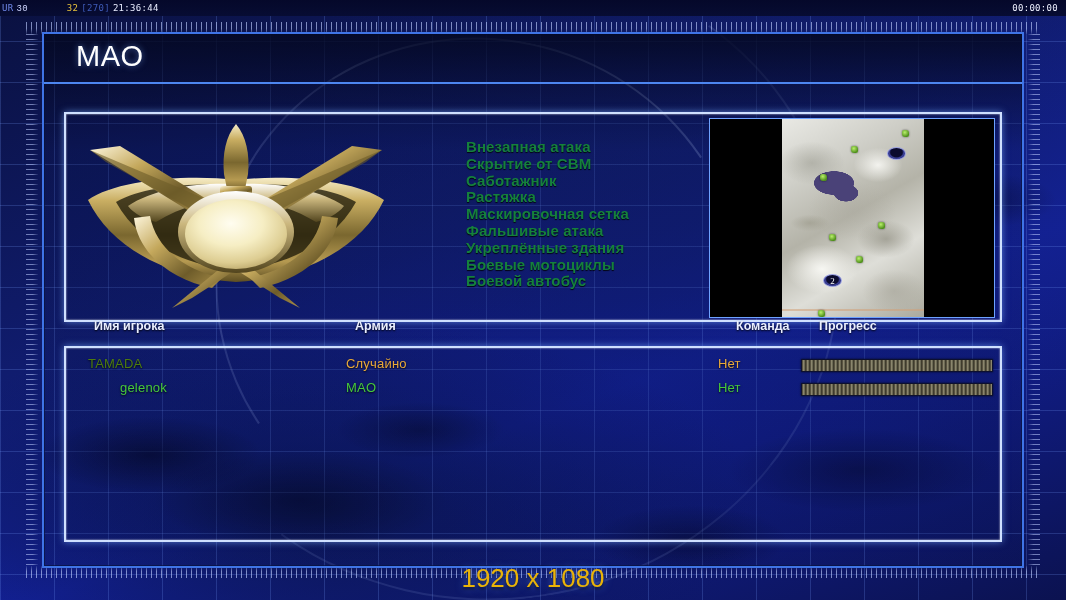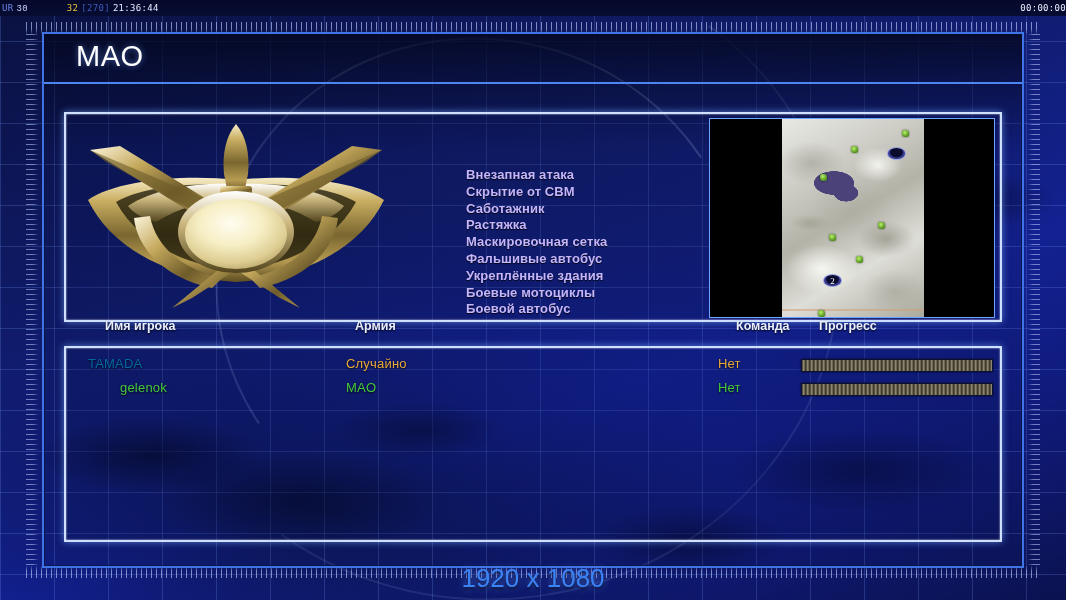--- a/index.html
+++ b/index.html
@@ -55,21 +55,21 @@
     white-space:nowrap;
   }
   #sysbar-top { top:0; }
   #sys-left { position:absolute; left:2px; top:0; }
   #sys-left span { margin-right:3px; }
   .s-ur { color:#6f87e8; }
   .s-n1 { color:#cfd6ff;font-family:Liberation Mono, monospace; }
   .s-n2 { color:#e8c23c;margin-left:36px; }
   .s-br { color:#3f5bb8; }
   .s-tm { color:#e9edff; }
-  #sys-right { position:absolute; right:0; top:0; color:#eef1ff; }
+  #sys-right { position:absolute; right:8px; top:0; color:#eef1ff; }
 
   
   #ruler-top, #ruler-bottom {
     position:absolute; left:26px; right:26px; height:12px; z-index:12;
     background-image:
       repeating-linear-gradient(to right, rgba(190,205,255,.75) 0 1px, rgba(0,0,0,0) 1px 5px);
     -webkit-mask-image:linear-gradient(to bottom, #000 0 55%, rgba(0,0,0,.15) 100%);
             mask-image:linear-gradient(to bottom, #000 0 55%, rgba(0,0,0,.15) 100%);
     opacity:.85;
   }
@@ -131,24 +131,23 @@
 
   
   #emblem-wrap {
     position:absolute; left:10px; top:8px; width:320px; height:195px;
   }
   #emblem { width:100%; height:100%; display:block; }
 
   
   #abilities {
     position:absolute; left:400px; top:25px;
-    font-size:13px; font-weight:bold; color:#c4b5fd;
+    font-size:15px; font-weight:bold; color:#15803d;
     line-height:16.8px; letter-spacing:.1px;
     text-shadow:0 1px 1px rgba(0,0,0,.85);
-    margin-top:28px;
   }
   #abilities div { white-space:nowrap; }
 
   
   #minimap {
     position:absolute; right:5px; top:4px; width:286px; height:200px;
     border:1px solid #6ea2ff;
     background:#000;
     overflow:hidden;
   }
@@ -185,21 +184,21 @@
 
   
   #col-headers {
     position:absolute; left:20px; right:20px; top:285px; height:24px; z-index:4;
   }
   .chead {
     position:absolute; top:0;
     font-size:12.5px; color:#e9eeff; font-weight:bold;
     text-shadow:0 1px 2px rgba(0,0,0,.9);
   }
-  .c-name { left:41px; }
+  .c-name { left:30px; }
   .c-army { left:291px; }
   .c-team { left:672px; }
   .c-prog { left:755px; }
 
   .prow { position:absolute; left:0; right:0; height:24px; }
   .pcell { position:absolute; top:0; font-size:13px; letter-spacing:.2px;
            text-shadow:0 1px 2px rgba(0,0,0,.85); }
   .p-name { left:22px; }
   .p-army { left:280px; }
   .p-team { left:652px; }
@@ -208,21 +207,21 @@
     border:1px solid #0d1030;
     background-image:
       repeating-linear-gradient(to right,
         #585240 0 1px, #8b866d 1px 2px, #6e6a55 2px 3px, #3e3b2d 3px 4px);
     box-shadow:0 0 2px rgba(0,0,0,.7);
   }
 
   
   #res-text {
     position:absolute; left:0; right:0; bottom:6px;
-    text-align:center; font-size:26px; color:#3b82f6;
+    text-align:center; font-size:26px; color:#eab308;
     text-shadow:0 0 8px rgba(90,140,255,.8), 0 2px 3px rgba(0,0,0,.8);
     z-index:50;
   }
 </style>
 </head>
 <body>
 
 <div id="bg"></div>
 <div id="grid"></div>
 <div id="clouds"></div>
@@ -309,21 +308,21 @@
         <ellipse cx="160" cy="112" rx="51" ry="35" fill="url(#core)"></ellipse>
       </svg>
     </div>
 
     <div id="abilities">
         <div>Внезапная атака</div>
         <div>Скрытие от СВМ</div>
         <div>Саботажник</div>
         <div>Растяжка</div>
         <div>Маскировочная сетка</div>
-        <div>Фальшивые автобус</div>
+        <div>Фальшивые атака</div>
         <div>Укреплённые здания</div>
         <div>Боевые мотоциклы</div>
         <div>Боевой автобус</div>
       </div>
 
     <div id="minimap">
       <div id="map-img">
         <div id="map-strip"></div>
       <div class="mk" style="left: 120px; top: 11px;"></div>
           <div class="mk" style="left: 69px; top: 27px;"></div>
@@ -341,21 +340,21 @@
   <div id="col-headers">
     <div class="chead c-name">Имя игрока</div>
     <div class="chead c-army">Армия</div>
     <div class="chead c-team">Команда</div>
     <div class="chead c-prog">Прогресс</div>
   </div>
 
   <div class="panel" id="panel-list">
     <div id="rows">
         <div class="prow" style="top: 8px;">
-          <div class="pcell p-name" style="color: #0369a1;">TAMADA</div>
+          <div class="pcell p-name" style="color: #4d7c0f;">TAMADA</div>
           <div class="pcell p-army" style="color: rgb(232, 169, 58);">Случайно</div>
           <div class="pcell p-team" style="color: rgb(232, 169, 58);">Нет</div>
           <div class="bar" style="width: 192px;"></div>
         </div>
         <div class="prow" style="top: 32px;">
           <div class="pcell p-name" style="color: rgb(70, 200, 60); margin-left: 32px;">gelenok</div>
           <div class="pcell p-army" style="color: rgb(70, 200, 60);">MAO</div>
           <div class="pcell p-team" style="color: rgb(70, 200, 60);">Нет</div>
           <div class="bar" style="width: 192px;"></div>
         </div>

